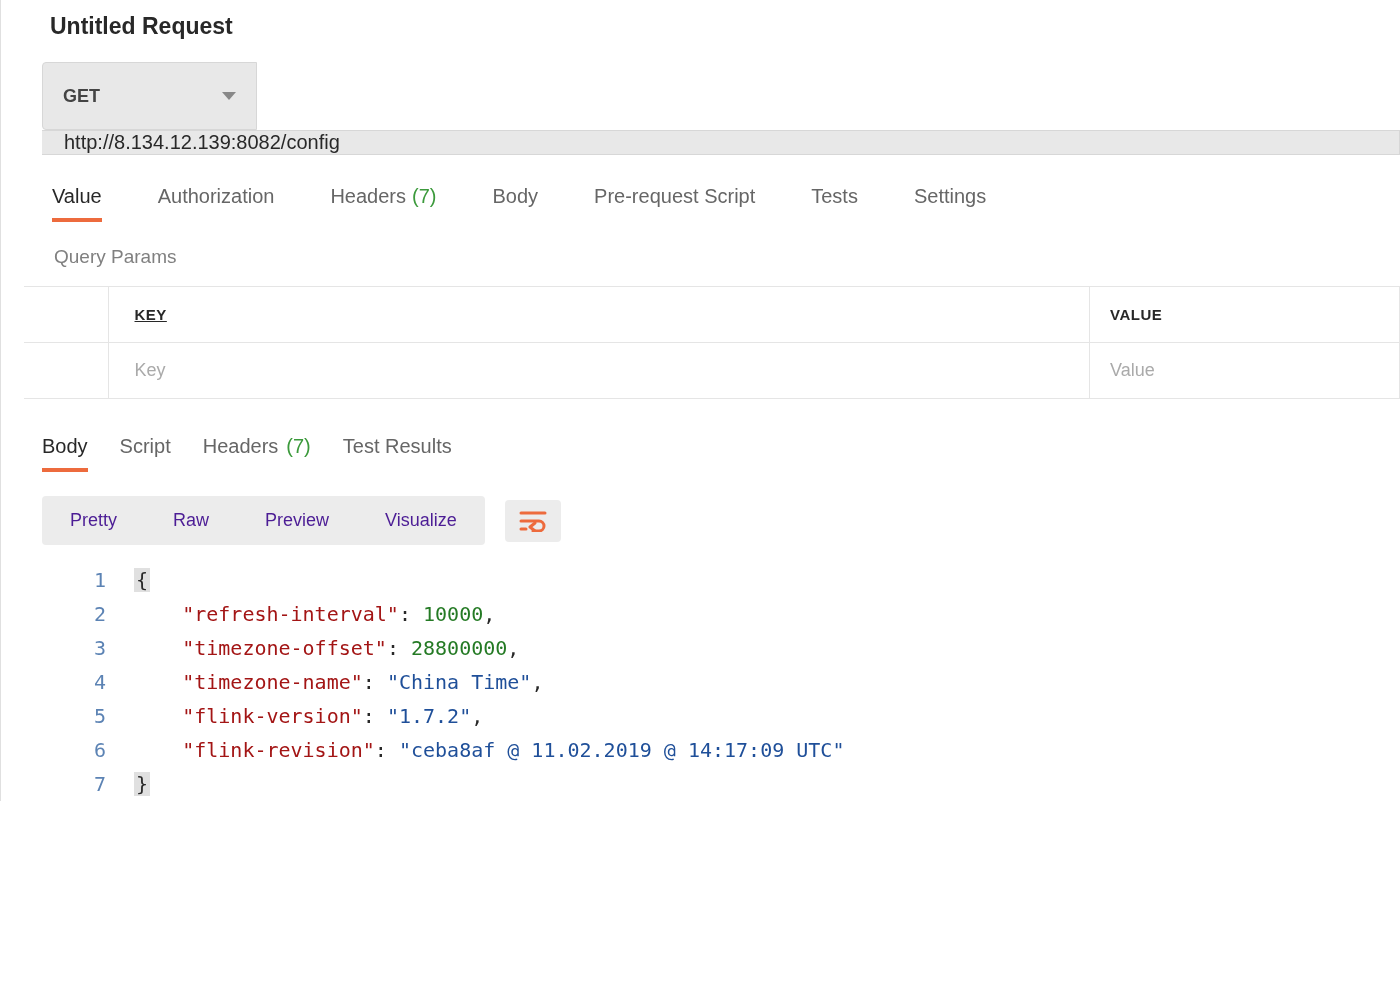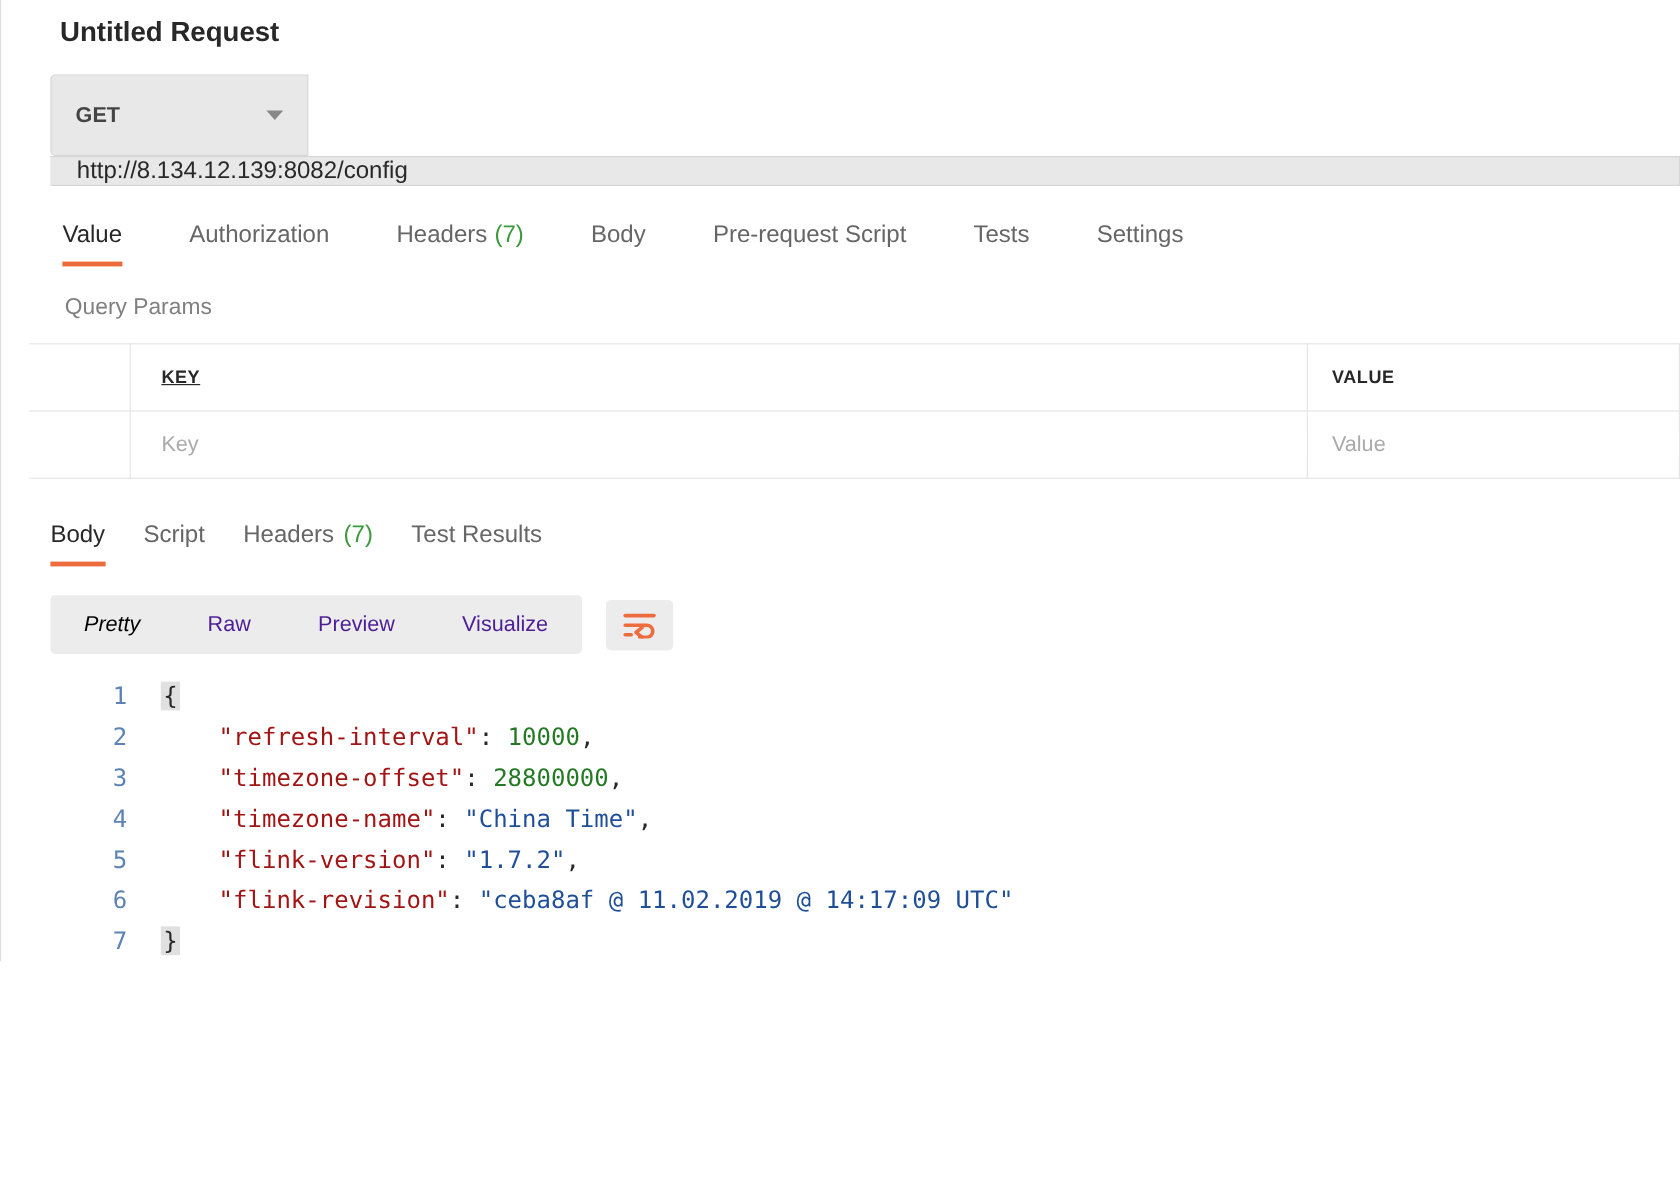--- a/index.html
+++ b/index.html
@@ -121,21 +121,21 @@
     background: #ececec;
     border-radius: 4px;
     overflow: hidden;
   }
   .btn-group .vbtn {
     padding: 14px 28px;
     font-size: 18px;
     color: #4c1d95;
     cursor: pointer;
   }
-  .btn-group .vbtn.active { color: #000000; font-style: italic; }
+  .btn-group .vbtn.active { color: #4c1d95; }
 
   .format-select {
     display: flex; align-items: center; gap: 18px;
     background: #ececec;
     border-radius: 4px;
     padding: 14px 22px;
     font-size: 18px; color: #666;
     cursor: pointer;
   }
   .small-chevron {

